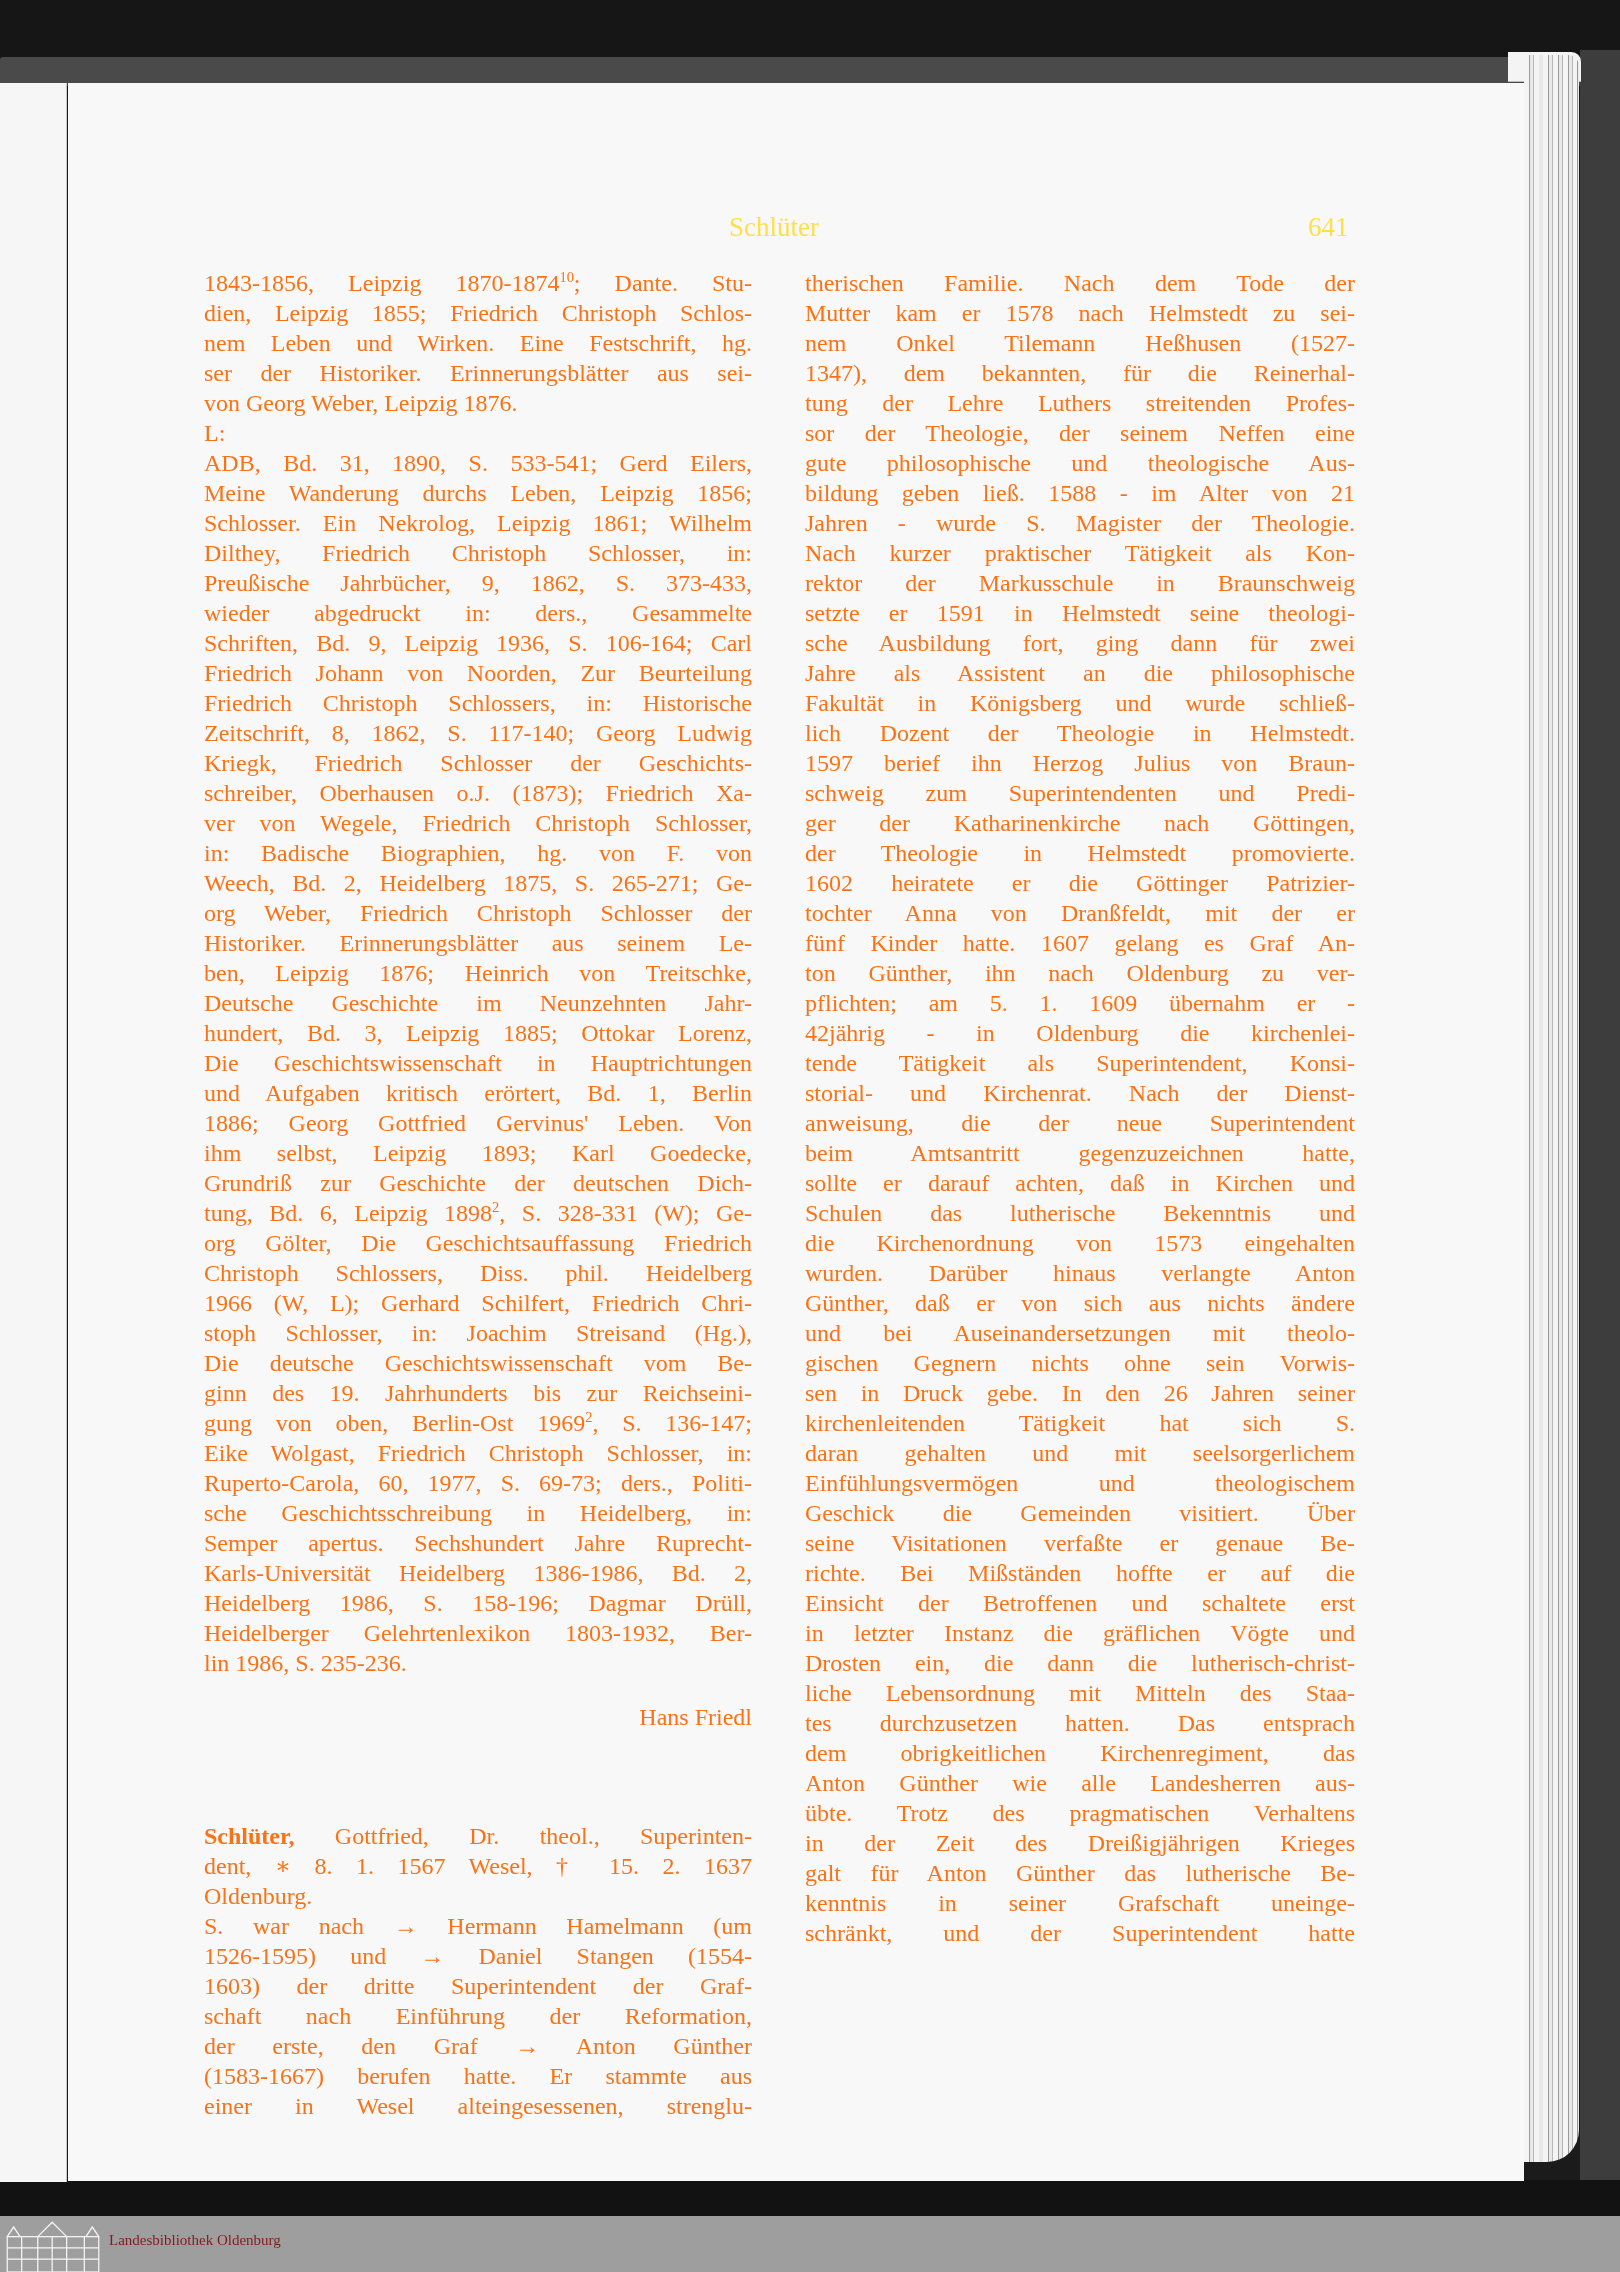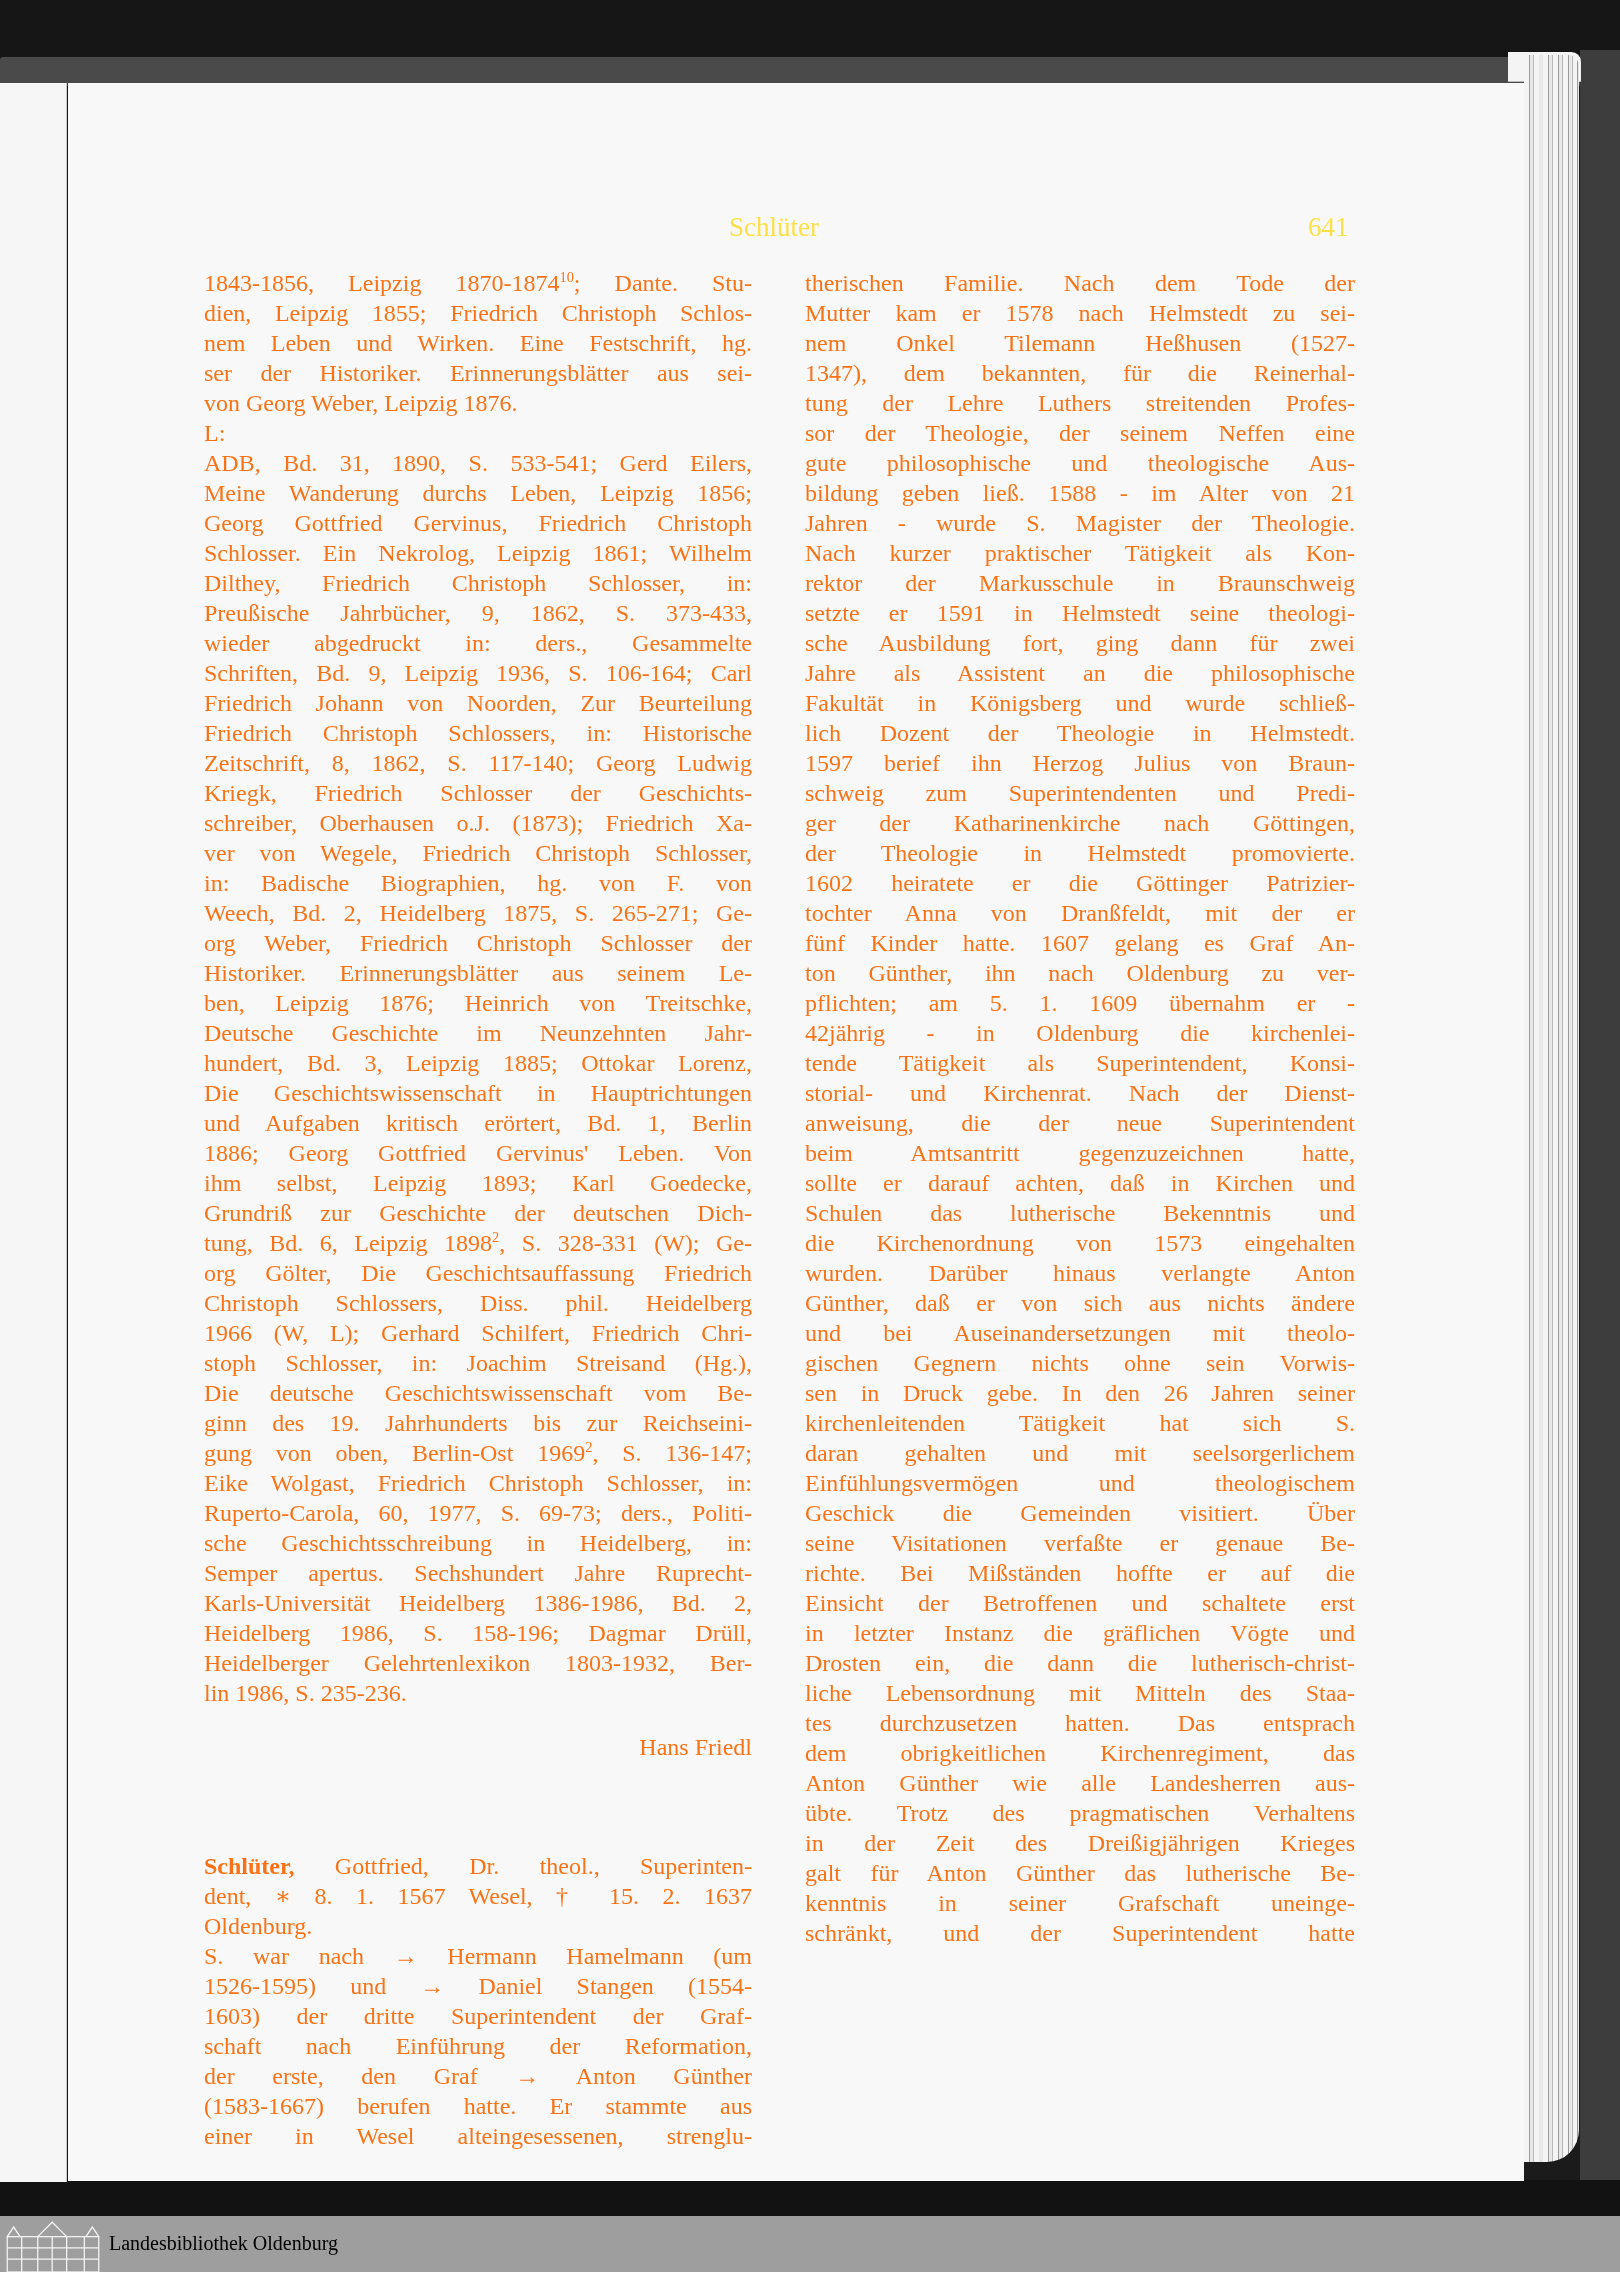--- a/index.html
+++ b/index.html
@@ -37,21 +37,21 @@
   .col .ln { display:block; text-align:justify; text-align-last:justify; white-space:nowrap; height:30px; }
   .col .ln.last { text-align-last:left; }
   .col .ln.right { text-align:right; text-align-last:right;margin-top:24px; }
   .gap { height:89px; }
   sup { font-size:60%; line-height:0; vertical-align:super; }
   b { font-weight:bold; }
 
   
   .footer { position:absolute; left:0; top:2216px; width:1621px; height:57px; background:#9e9e9e; }
   .footer-logo { position:absolute; left:4.9px; top:3.2px; width:96px; height:53px; }
-  .footer-text { position:absolute; left:109px; top:16px; font-size:20px; color:#000000; }
+  .footer-text { position:absolute; left:109px; top:16px; font-size:15px; color:#7f1d1d; }
 </style>
 </head>
 <body>
 
 <div class="bg-top"></div>
 <div class="cover-top"></div>
 <div class="cover-right"></div>
 <div class="bg-bottom"></div>
 <div class="verso"></div>
 <div class="stack-top"></div>
@@ -65,21 +65,20 @@
 
 <div class="col col-left">
   <span class="ln"><span>1843-1856, Leipzig 1870-1874</span><sup>10</sup><span>; Dante. Stu-</span></span>
   <span class="ln">dien, Leipzig 1855; Friedrich Christoph Schlos-</span>
   <span class="ln">nem Leben und Wirken. Eine Festschrift, hg.</span>
   <span class="ln">ser der Historiker. Erinnerungsblätter aus sei-</span>
   <span class="ln last">von Georg Weber, Leipzig 1876.</span>
   <span class="ln last">L:</span>
   <span class="ln">ADB, Bd. 31, 1890, S. 533-541; Gerd Eilers,</span>
   <span class="ln">Meine Wanderung durchs Leben, Leipzig 1856;</span>
-  <span class="ln">Georg Gottfried Gervinus, Friedrich Christoph</span>
   <span class="ln">Schlosser. Ein Nekrolog, Leipzig 1861; Wilhelm</span>
   <span class="ln">Dilthey, Friedrich Christoph Schlosser, in:</span>
   <span class="ln">Preußische Jahrbücher, 9, 1862, S. 373-433,</span>
   <span class="ln">wieder abgedruckt in: ders., Gesammelte</span>
   <span class="ln">Schriften, Bd. 9, Leipzig 1936, S. 106-164; Carl</span>
   <span class="ln">Friedrich Johann von Noorden, Zur Beurteilung</span>
   <span class="ln">Friedrich Christoph Schlossers, in: Historische</span>
   <span class="ln">Zeitschrift, 8, 1862, S. 117-140; Georg Ludwig</span>
   <span class="ln">Kriegk, Friedrich Schlosser der Geschichts-</span>
   <span class="ln">schreiber, Oberhausen o.J. (1873); Friedrich Xa-</span>

